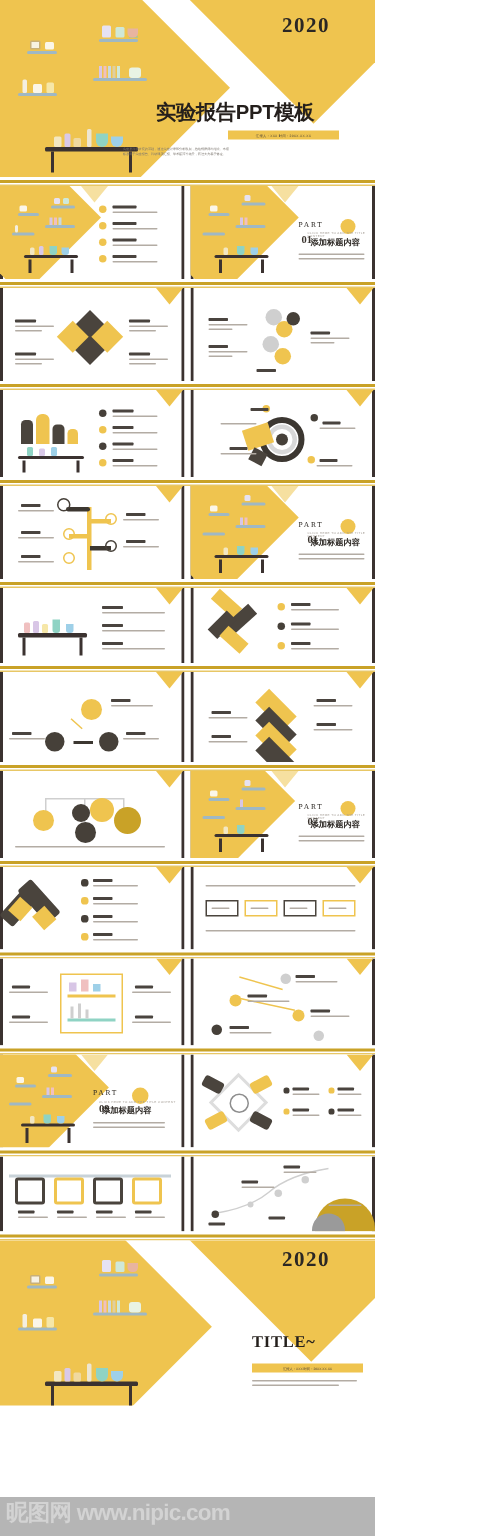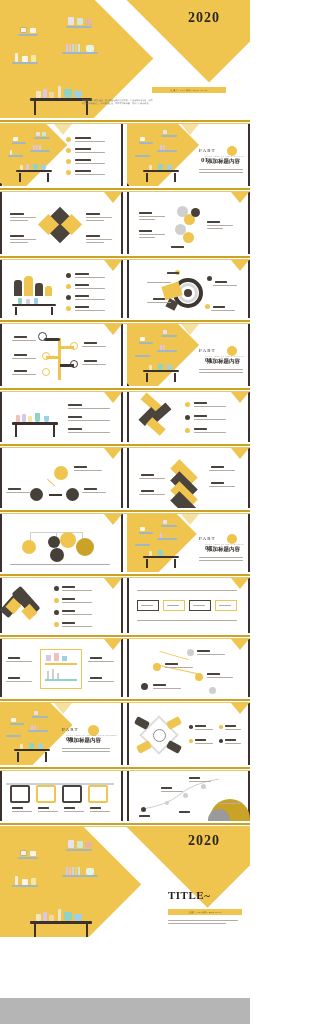--- a/index.html
+++ b/index.html
@@ -134,20 +134,21 @@
       <div class="legR" style="right:4px;height:14px;"></div>
     </div>
     <div class="bottle" style="left:36px;top:91px;width:5px;height:7px;background:#F3E7C2;"></div>
     <div class="bottle" style="left:43px;top:89px;width:4px;height:9px;background:#D9C9E8;"></div>
     <div class="bottle" style="left:49px;top:92px;width:5px;height:6px;background:#F0D9A0;"></div>
     <div class="bottle" style="left:58px;top:86px;width:3px;height:12px;background:#EDE6D2;"></div>
     <div class="bottle" style="left:64px;top:89px;width:8px;height:9px;background:#8FD3C4;border-radius:0 0 4px 4px;"></div>
     <div class="bottle" style="left:74px;top:91px;width:8px;height:7px;background:#9ED0E8;border-radius:0 0 4px 4px;"></div>
 
     <div class="year">2020</div>
+    <div class="maintitle cn-title">实验报告PPT模板</div>
     <div class="badge">
       <span>汇报人：XXX  时间：20XX.XX.XX</span>
     </div>
     <div class="desc">
       <p>实验是科学研究的基础，通过实验记录和分析数据，总结规律得出结论。本模</p>
       <p>板适用于实验报告、科研课题汇报、学术答辩等场景，简洁大方易于修改。</p>
     </div>
   </div>
 
   <div class="band">
@@ -783,15 +784,16 @@
     <div style="position:absolute;left:168px;top:82px;width:74px;height:6px;background:#EFC44F;display:flex;align-items:center;justify-content:center;">
       <span style="font-size:2.2px;color:#4a4038;">汇报人：XXX   时间：20XX.XX.XX</span>
     </div>
     <div style="position:absolute;left:168px;top:93px;width:74px;">
       <span class="tline lt" style="width:70px;margin-bottom:2px;"></span>
       <span class="tline lt" style="width:58px;"></span>
     </div>
   </div>
 
   <div class="watermark">
+    <div class="wm-big">昵图网 www.nipic.com</div>
   </div>
 
 </div>
 
 </body></html>

